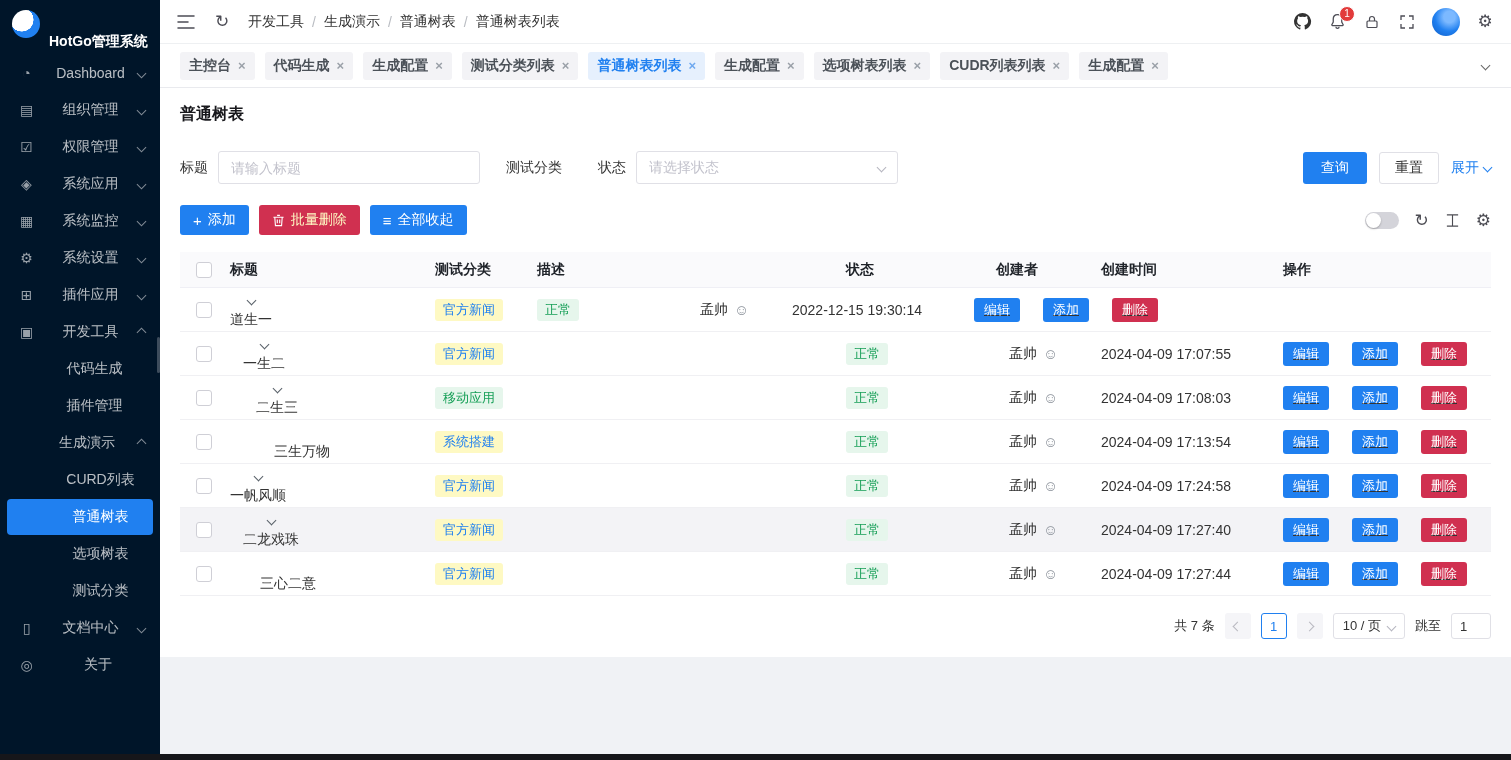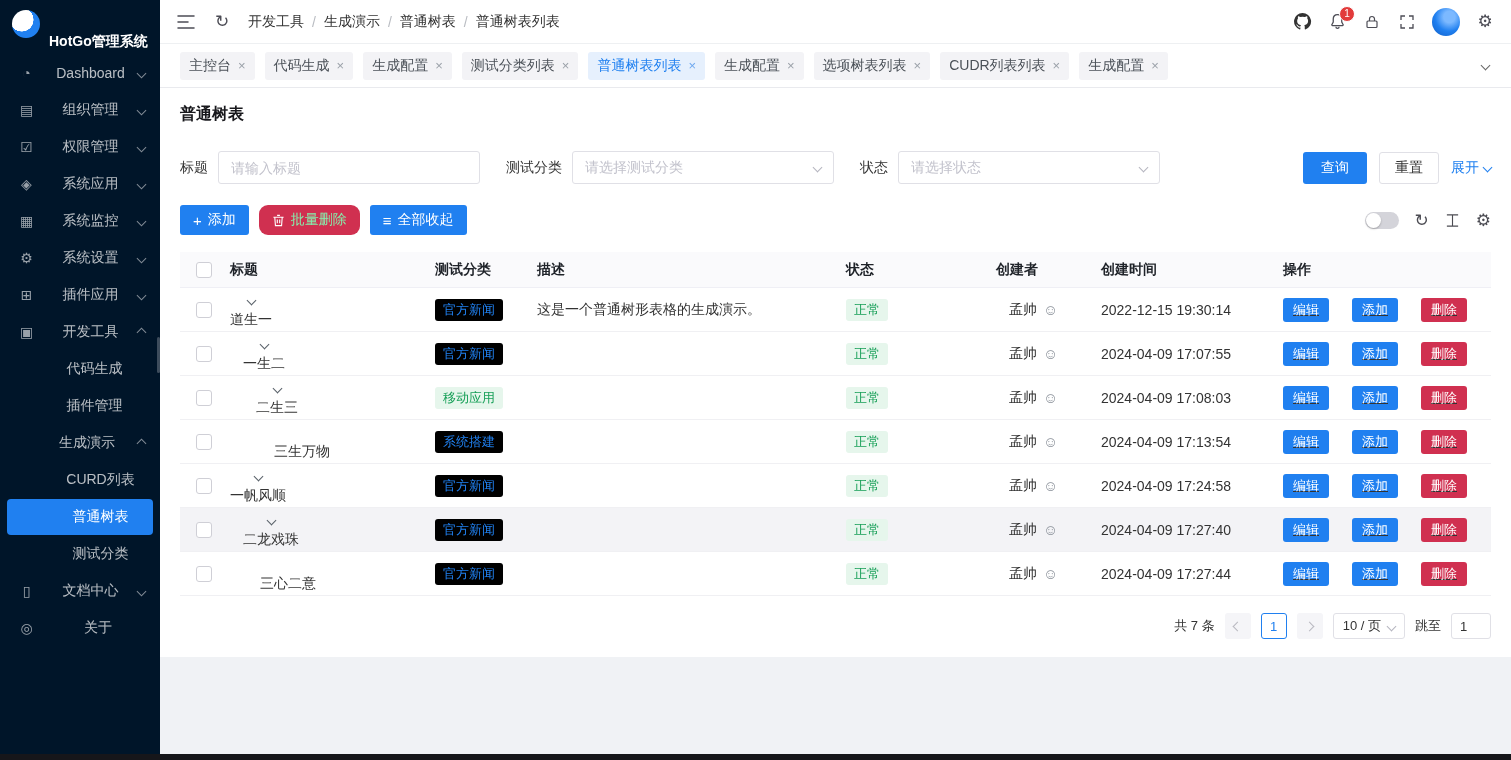--- a/index.html
+++ b/index.html
@@ -45,21 +45,21 @@
   .crumb-sep { color:#b9bcc2; }
   .crumb-item:last-child .crumb-sep { display:none; }
   .hd-right { margin-left:auto; display:flex; align-items:center; gap:15px; }
   .badge { position:absolute; top:-6px; right:-8px; min-width:16px; height:16px; border-radius:8px; background:#e23b3b;
     color:#fff; font-size:10px; display:flex; align-items:center; justify-content:center; padding:0 4px; border:1px solid #fff; }
   .avatar { width:28px; height:28px; border-radius:50%; cursor:pointer; flex:none;
     background: radial-gradient(circle at 62% 32%, #7cb9ff 0 22%, #2080f0 55%, #0f5cc4 100%); }
 
   
   .tabbar { height:44px; background:#fff; border-bottom:1px solid #e9eaee; display:flex; align-items:center; padding:0 12px 0 20px; flex:none; }
-  .tabs { display:flex; align-items:center; gap:10px; flex:1; overflow:hidden; }
+  .tabs { display:flex; align-items:center; gap:10px; flex:1; overflow:hidden;font-weight:bold; }
   .tab-chip { height:28px; display:inline-flex; align-items:center; gap:7px; background:#f3f3f6; border-radius:3px;
     padding:0 9px; color:#4b5158; cursor:pointer; white-space:nowrap; }
   .tab-chip.active { background:#e6f0fd; color:#2080f0; }
   .tab-close { font-size:13px; color:#9aa0a8; cursor:pointer; line-height:1; }
   .tab-chip.active .tab-close { color:#6ea8ef; }
   .tab-more { width:28px; height:28px; display:flex; align-items:center; justify-content:center; color:#666; cursor:pointer; flex:none; }
 
   
   .content { flex:1; background:#f0f2f5; overflow:hidden; }
   .card { background:#fff; padding:14px 20px 18px; }
@@ -76,21 +76,21 @@
   .sel-chev { color:#b5b5bf; }
   .f-right { margin-left:auto; display:flex; align-items:center; gap:12px; }
 
   .btn { border:none; border-radius:3px; font-size:14px; font-family:inherit; cursor:pointer; display:inline-flex; align-items:center; justify-content:center; gap:6px; }
   .btn-primary { background:#2080f0; color:#fff; height:32px; padding:0 18px; }
   .btn-plain { background:#fff; color:#333; border:1px solid #e0e0e6; height:32px; padding:0 15px; }
   .expand-link { color:#2080f0; display:inline-flex; align-items:center; gap:5px; cursor:pointer; }
 
   .toolbar { display:flex; align-items:center; gap:10px; margin-top:21px; }
   .btn-md { height:30px; padding:0 13px; }
-  .btn-danger { background:#d03050; color:#86efac;border-radius:9px; }
+  .btn-danger { background:#d03050; color:#fef9c3; }
   .btn-ico { font-size:15px; line-height:1; }
   .tools-right { margin-left:auto; display:flex; align-items:center; gap:16px; }
   .switch { width:34px; height:17px; border-radius:9px; background:#d4d4da; position:relative; cursor:pointer; display:inline-block; }
   .switch .knob { position:absolute; left:1px; top:1px; width:15px; height:15px; border-radius:50%; background:#fff; box-shadow:0 1px 2px rgba(0,0,0,.25); }
   .tool-ico { font-size:17px; color:#4c4c53; cursor:pointer; line-height:1; }
   .tool-svg { cursor:pointer; }
 
   
   .table { margin-top:17px; }
   .thead { display:flex; align-items:center; height:36px; background:#fafafc; border-bottom:1px solid #efeff5; font-weight:700; color:#1f2329; }
@@ -103,21 +103,21 @@
   .col-cat { width:102px; flex:none; }
   .col-desc { width:309px; flex:none; }
   .col-status { width:150px; flex:none; }
   .col-creator { width:105px; flex:none; }
   .col-time { width:182px; flex:none; }
   .col-actions { flex:1; }
   .checkbox { width:16px; height:16px; border:1px solid #cfcfd6; border-radius:3px; background:#fff; display:inline-block; cursor:pointer; }
   .tree { display:inline-flex; align-items:center; gap:7px;flex-direction:column; }
   .tree-chev { color:#586069; cursor:pointer; flex:none; }
   .tag { display:inline-block; padding:2px 8px; border-radius:3px; font-size:13px; line-height:18px; }
-  .tag-blue { background:#000000; color:#2080f0; }
+  .tag-blue { background:#fef9c3; color:#2080f0; }
   .tag-green { background:#e6f6ec; color:#18a058; }
   .cell-creator { display:flex; align-items:center; gap:6px;margin-left:13px; }
   .smiley { font-size:15px; color:#8a9099; line-height:1; cursor:pointer; }
   .cell-actions { display:flex; align-items:center; gap:23px;text-decoration:underline; }
   .btn-xs { height:24px; padding:0 10px; font-size:13px; border-radius:3px; color:#fff; border:none; }
   .btn-xs.blue { background:#2080f0; }
   .btn-xs.red { background:#d03050; }
 
   
   .pager { display:flex; justify-content:flex-end; align-items:center; gap:10px; margin-top:17px; font-size:13px; color:#333; }
@@ -212,20 +212,25 @@
           <span class="s-label">CURD列表</span>
 
         </div>
 
         <div class="side-item lvl3 active">
 
           <span class="s-label">普通树表</span>
 
         </div>
 
+        <div class="side-item lvl3">
+
+          <span class="s-label">选项树表</span>
+
+        </div>
 
         <div class="side-item lvl3">
 
           <span class="s-label">测试分类</span>
 
         </div>
 
         <div class="side-item lvl1">
           <span class="s-icon">▯</span>
           <span class="s-label">文档中心</span>
@@ -358,24 +363,20 @@
       <div class="card">
         <h2 class="page-title">普通树表</h2>
 
         <div class="filter-row">
           <div class="f-item">
             <span class="f-label">标题</span>
             <input class="f-input" placeholder="请输入标题" style="">
           </div>
           <div class="f-item">
             <span class="f-label">测试分类</span>
-            <div class="f-select">
-              <span class="sel-ph">请选择测试分类</span>
-              <span class="chev sel-chev"></span>
-            </div>
           </div>
           <div class="f-item">
             <span class="f-label">状态</span>
             <div class="f-select">
               <span class="sel-ph">请选择状态</span>
               <span class="chev sel-chev"></span>
             </div>
           </div>
           <div class="f-right">
             <button class="btn btn-primary">查询</button>
@@ -443,21 +444,20 @@
                 <div class="td col-check">
                   <span class="checkbox"></span>
                 </div>
                 <div class="td col-title">
                   <span class="tree" style="margin-left: 0px;">
                     <span class="chev tree-chev down"></span>
                     <span>道生一</span>
                   </span>
                 </div>
                 <div class="td col-cat"><span class="tag tag-blue">官方新闻</span></div>
-                <div class="td col-desc">这是一个普通树形表格的生成演示。</div>
                 <div class="td col-status"><span class="tag tag-green">正常</span></div>
                 <div class="td col-creator">
                   <span class="cell-creator">
                     <span>孟帅</span>
                     <span class="smiley">☺</span>
                   </span>
                 </div>
                 <div class="td col-time">2022-12-15 19:30:14</div>
                 <div class="td col-actions">
                   <span class="cell-actions">

